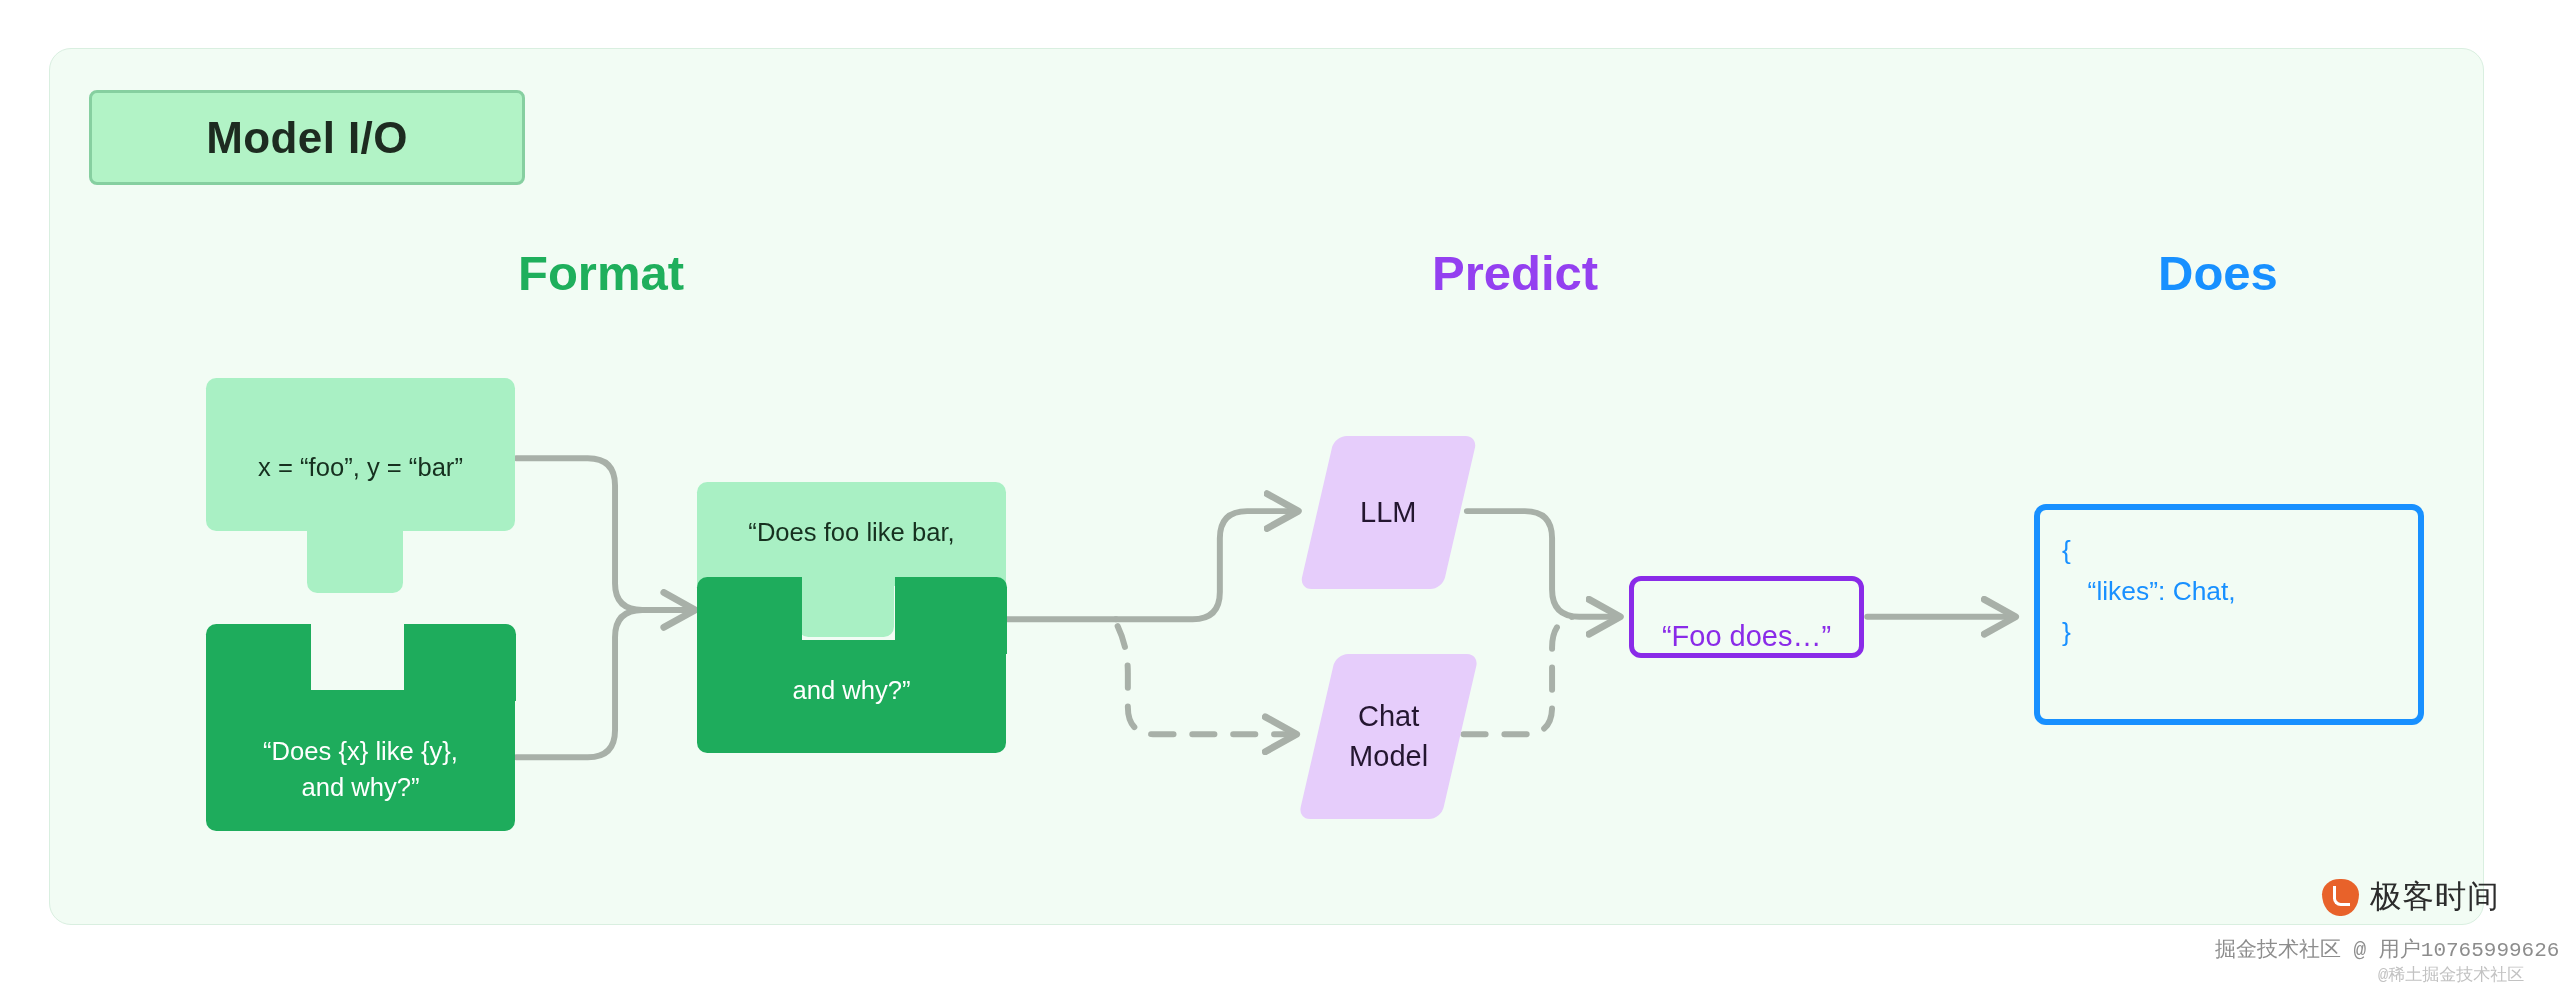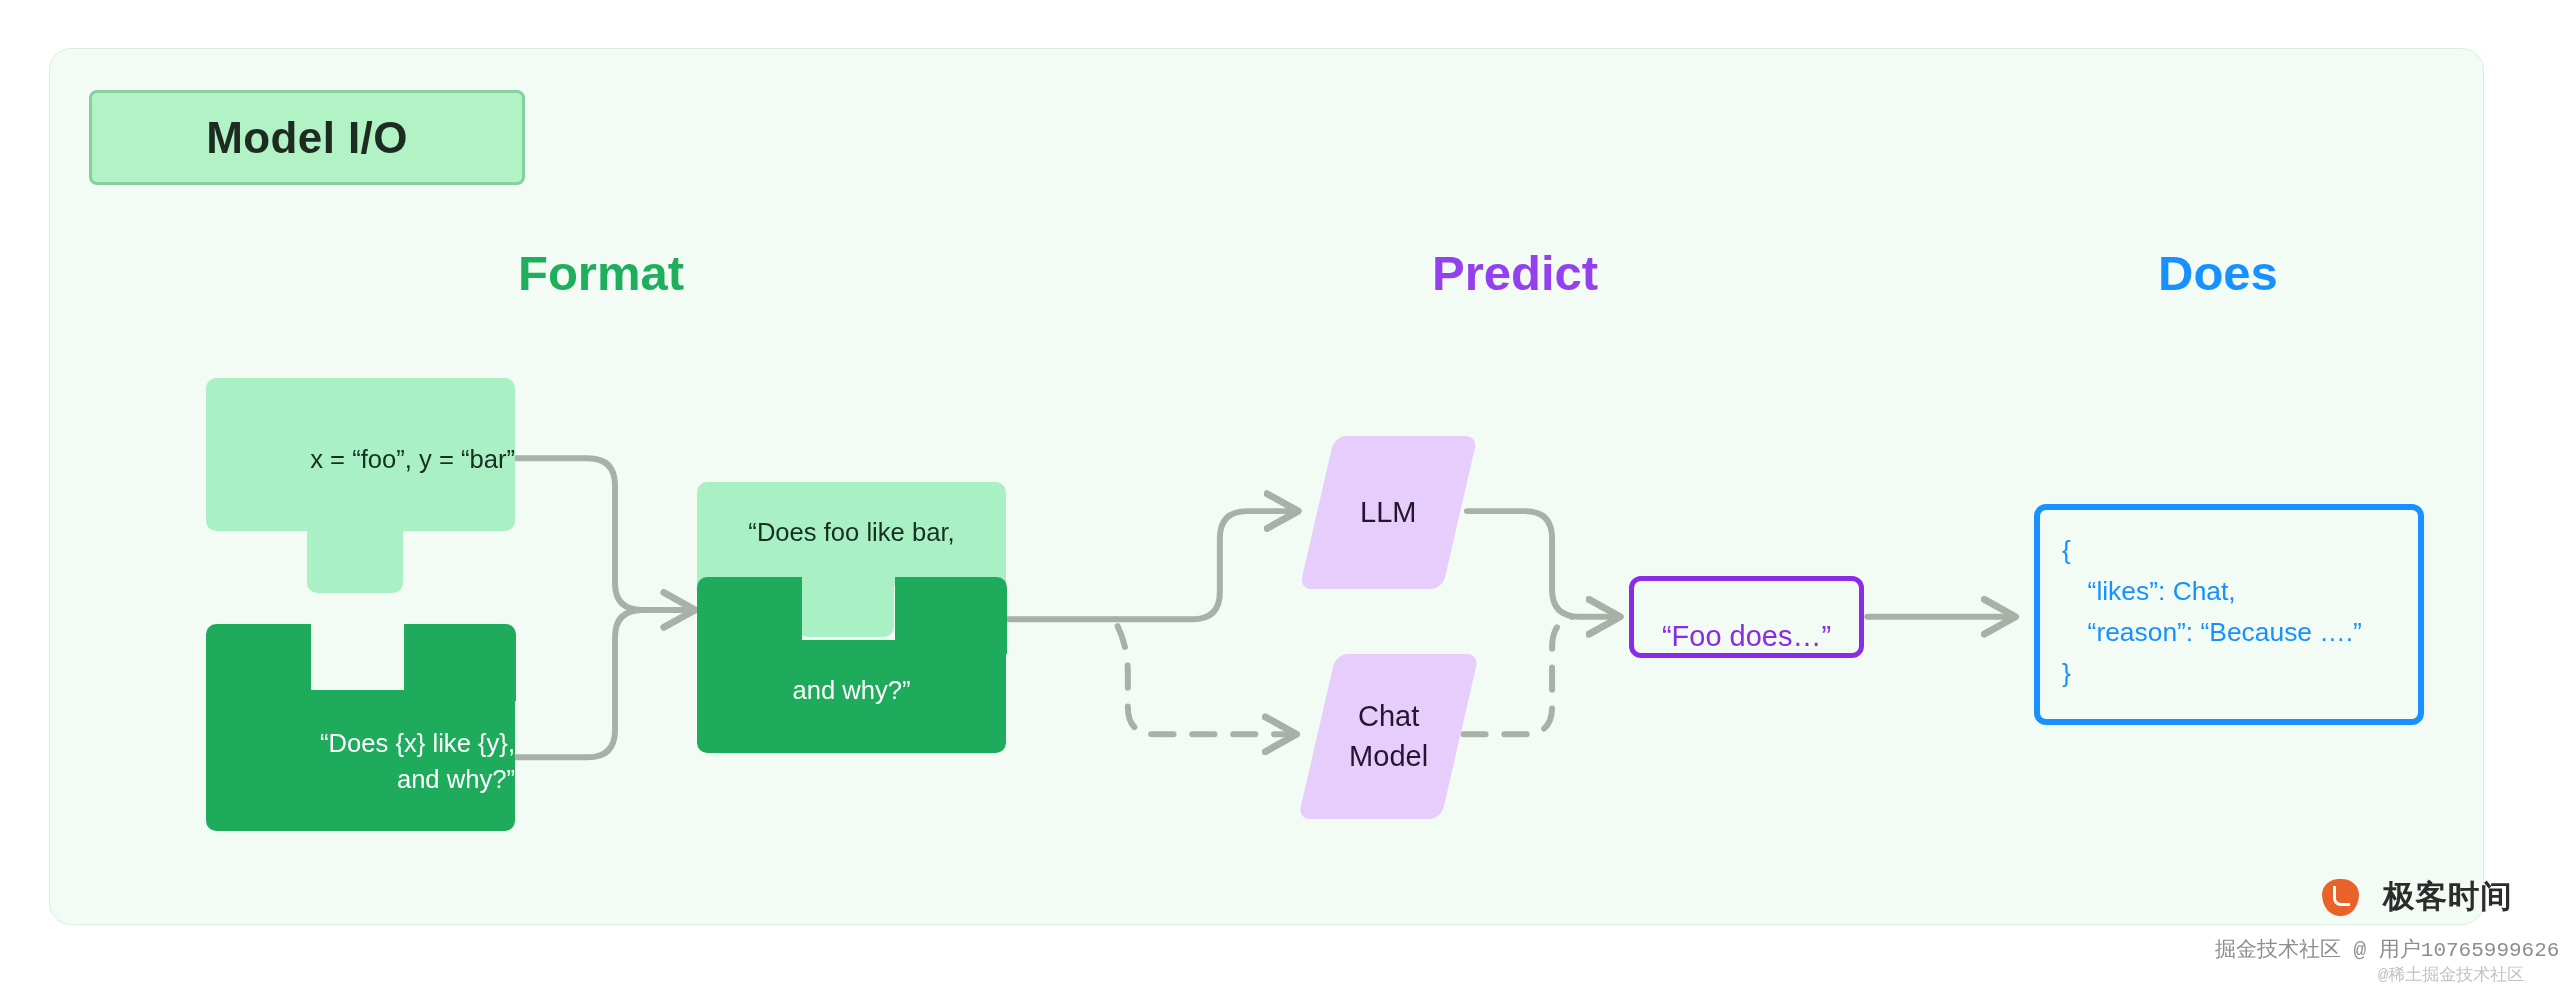--- a/index.html
+++ b/index.html
@@ -64,25 +64,26 @@
     white-space: nowrap;
   }
   #heading-format  { left: 518px;  top: 245px; color: #1faf5c; }
   #heading-predict { left: 1432px; top: 245px; color: #9440f0; }
   #heading-parse   { left: 2158px; top: 245px; color: #1890ff; }
 
   
   .piece-text {
     position: absolute;
     width: 100%;
-    text-align: right;
+    text-align: center;
     font-size: 25.6px;
     line-height: 1.42;
     white-space: pre-line;
     pointer-events: none;
+    margin-top: 8px;
   }
 
   
   #piece-vars {
     position: absolute;
     left: 206px;
     top: 378px;
     width: 309px;
     height: 216px;
   }
@@ -270,22 +271,21 @@
     pointer-events: none;
   }
 
   
   #logo {
     position: absolute;
     left: 2322px;
     top: 876px;
     display: flex;
     align-items: center;
-    gap: 24px;
-    font-weight: bold;
+    gap: 11px;
   }
   #logo .logo-mark {
     width: 37px; height: 37px;
     border-radius: 50% 50% 50% 50% / 44% 44% 62% 62%;
     background: #e8622a;
     position: relative;
   }
   #logo .logo-mark::after {
     content: "";
     position: absolute;
@@ -405,21 +405,20 @@
 Model</span>
   </div>
 
   <div id="node-output">
     <span class="out-label">“Foo does…”</span>
   </div>
 
   <div id="node-json">
     <div class="json-line">{</div>
     <div class="json-line indent">“likes”: Chat,</div>
-    <div class="json-line indent">“reason”: “Because ….”</div>
     <div class="json-line">}</div>
   </div>
 
   <div id="logo">
     <span class="logo-mark"></span>
     <span class="logo-text">极客时间</span>
   </div>
 
   <div class="watermark" id="watermark-main">掘金技术社区 @ 用户10765999626</div>
   <div class="watermark" id="watermark-sub">@稀土掘金技术社区</div>

